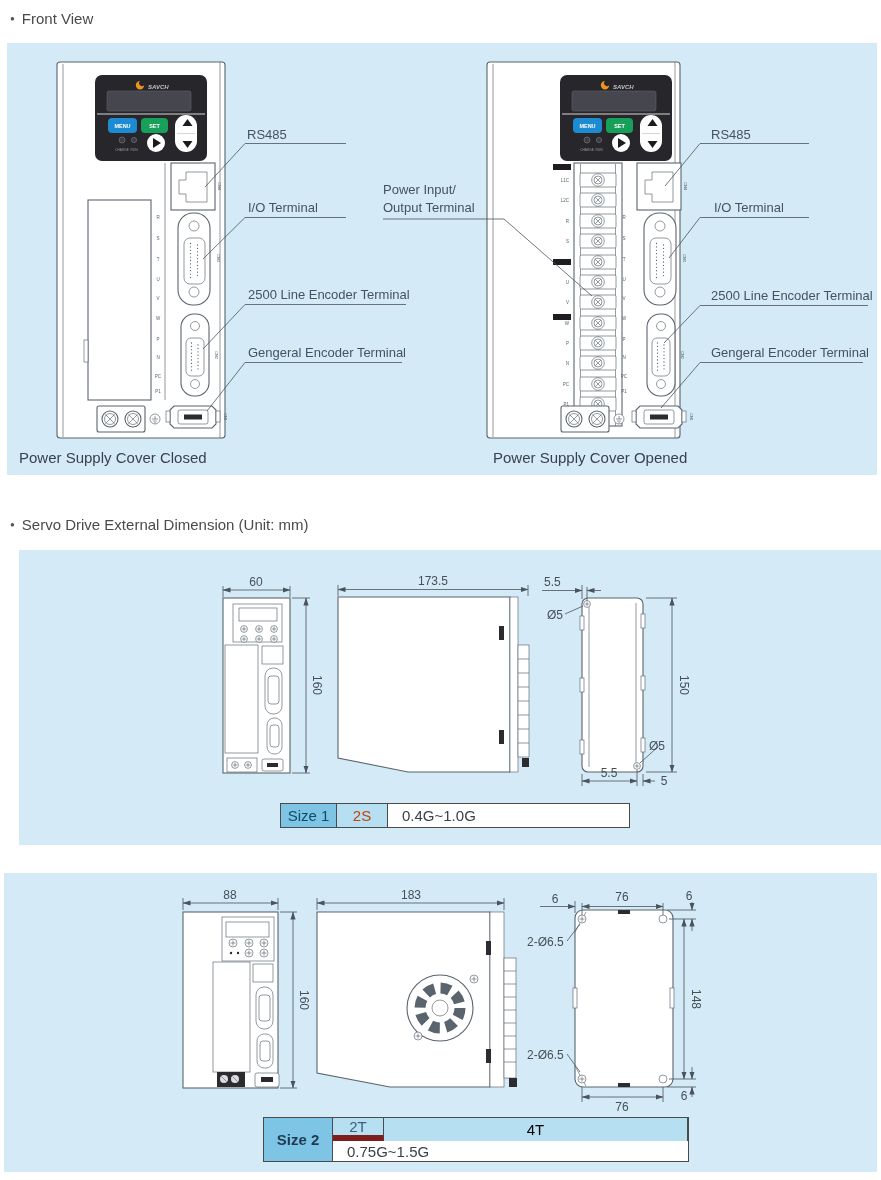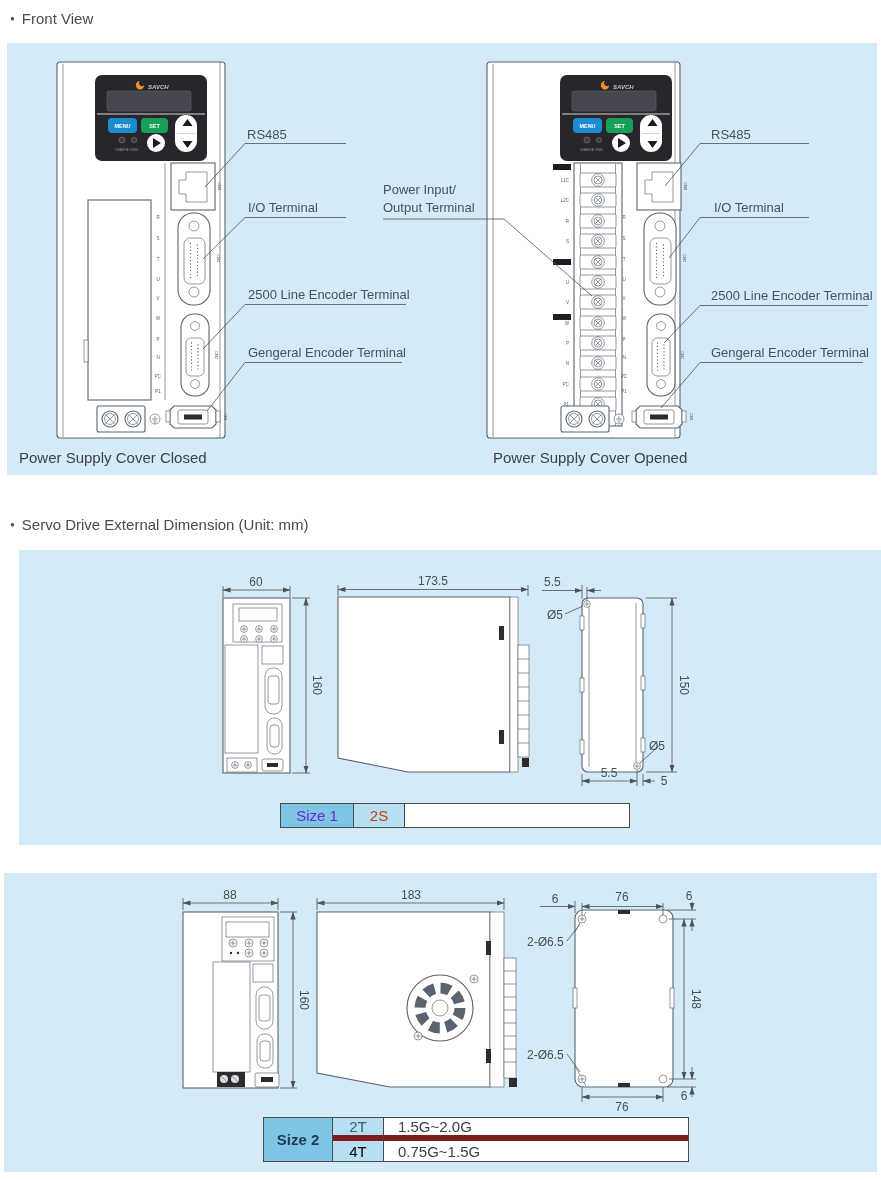--- a/index.html
+++ b/index.html
@@ -23,21 +23,21 @@
   .cout{font:13px "Liberation Sans",sans-serif;fill:#46525e}
   .dim{font:12px "Liberation Sans",sans-serif;fill:#474f57}
   .tiny{font:4.5px "Liberation Sans",sans-serif;fill:#5a646e}
   .cn{font:3.8px "Liberation Sans",sans-serif;fill:#5a646e}
   .kbtn{font:bold 5.5px "Liberation Sans",sans-serif;fill:#fff}
   .klbl{font:3.2px "Liberation Sans",sans-serif;fill:#9a9aa2}
   .kbrand{font:italic bold 6px "Liberation Sans",sans-serif;fill:#c2c2c8}
   
   .tb1{position:absolute;left:261px;top:253px;width:350px;height:25px;display:flex;border:1.5px solid #4a4a4a;background:#fff;box-sizing:border-box}
   .tb1 .c{display:flex;align-items:center;justify-content:center;font:15px "Liberation Sans",sans-serif;box-sizing:border-box}
-  .c-head{width:73px;background:#7ec4e4;border-right:1.5px solid #4a4a4a;font-weight:bold;color:#6d28d9}
+  .c-head{width:56px;background:#7ec4e4;border-right:1.5px solid #4a4a4a;font-weight:bold;color:#0c4a6e}
   .c-model{width:51px;background:#b7dff2;border-right:1.5px solid #4a4a4a;color:#c2410c}
   .c-val{flex:1;background:#fff;color:#394249;justify-content:flex-start !important;padding-left:14px}
   .tb2{position:absolute;left:259px;top:244px;width:426px;height:45px;display:grid;grid-template-columns:69px 51px 1fr;grid-template-rows:1fr 1fr;border:1.5px solid #4a4a4a;background:#fff;box-sizing:border-box}
   .tb2 .c{display:flex;align-items:center;justify-content:center;font:15px "Liberation Sans",sans-serif;box-sizing:border-box}
   .tb2 .c-head{grid-row:1/3;width:auto;border-right:1.5px solid #4a4a4a}
   .tb2 .c-model{width:auto}
   .tb2 .rb{border-bottom:6px solid #7f1d1d}
 </style>
 </head>
 <body>
@@ -310,20 +310,21 @@
         <line x1="567" y1="781" x2="622" y2="781" class="dln" marker-start="url(#ar2)" marker-end="url(#ar2)"></line>
         <text x="594" y="777" text-anchor="middle" class="dim">5.5</text>
         <line x1="628" y1="774" x2="628" y2="786" class="dln"></line>
         <line x1="628" y1="781" x2="640" y2="781" class="dln" marker-start="url(#ar2)"></line>
         <text x="649" y="785" text-anchor="middle" class="dim">5</text>
       </g>
     </svg>
     <div class="tb1">
       <div class="c c-head">Size 1</div>
       <div class="c c-model">2S</div>
+      <div class="c c-val">0.4G~1.0G</div>
     </div>
   </div>
 
   <div class="panel p3">
     <svg class="draw" viewBox="4 873 873 299">
       <defs>
         <marker id="ar3" markerWidth="9" markerHeight="7" refX="7.5" refY="3" orient="auto-start-reverse" markerUnits="userSpaceOnUse">
           <path d="M0,0.4 L8,3 L0,5.6 Z" fill="#4b545c"></path>
         </marker>
         <g id="cs3">
@@ -425,19 +426,18 @@
         <text x="622" y="1111" text-anchor="middle" class="dim">76</text>
         <line x1="667" y1="1087" x2="696" y2="1087" class="dln"></line>
         <line x1="692" y1="1067" x2="692" y2="1079" class="dln" marker-end="url(#ar3)"></line>
         <line x1="692" y1="1087" x2="692" y2="1097" class="dln" marker-start="url(#ar3)"></line>
         <text x="684" y="1100" text-anchor="middle" class="dim">6</text>
       </g>
     </svg>
     <div class="tb2">
       <div class="c c-head" style="font-weight:bold;color:#1f3a52;background:#7ec4e4">Size 2</div>
       <div class="c c-model rb" style="background:#b7dff2;color:#3d5f7a;border-right:1.5px solid #4a4a4a">2T</div>
-      <div class="c c-val rb">1.5G~2.0G</div>
       <div class="c c-model" style="background:#b7dff2;color:#000000;border-right:1.5px solid #4a4a4a">4T</div>
       <div class="c c-val">0.75G~1.5G</div>
     </div>
   </div>
 
 </div>
 
 </body></html>

